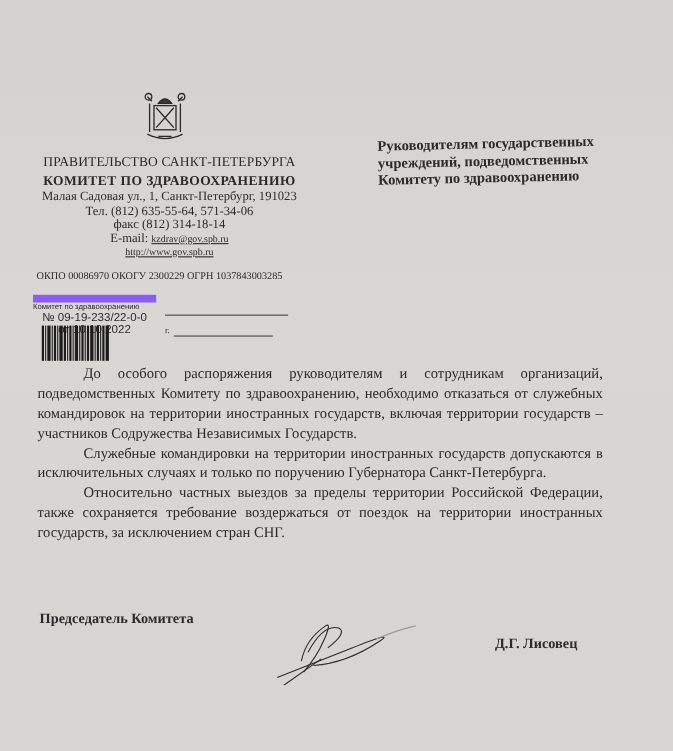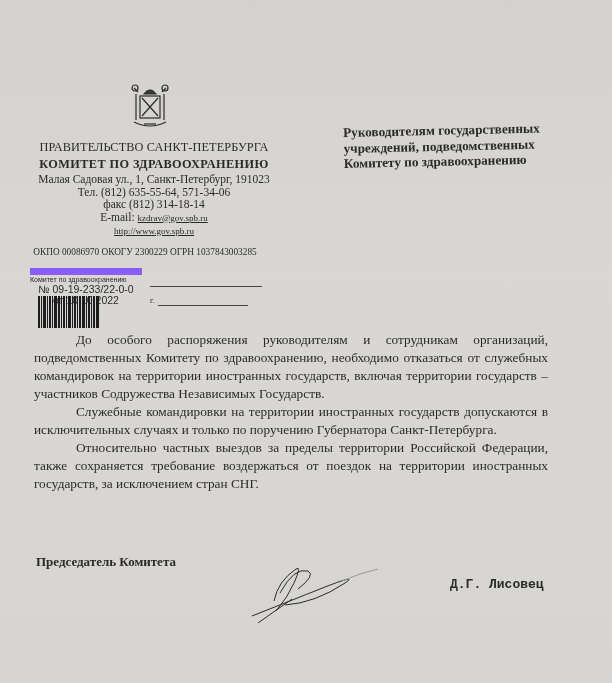--- a/index.html
+++ b/index.html
@@ -21,21 +21,21 @@
   .stamp { left:30px; top:268px; width:112px; border-top:7px solid #8b5cf6; font-family:"Liberation Sans", sans-serif; }
   .stamp-title { font-size:7px; line-height:9px; }
   .stamp-num { font-size:10.5px; line-height:11px; text-align:center; }
   .barcode { left:38px; top:296px; width:70px; height:32px; display:flex; gap:1px; align-items:stretch; }
   .bar { background:#1c1c1c; }
   .blank-line { border-bottom:1px solid #444; height:0; }
   .addressee { left:343px; top:125px; width:260px; font-weight:bold; font-size:13.2px; line-height:15.5px; transform:rotate(-1.3deg); transform-origin:left top; }
   .body-text { left:34px; top:331px; width:514px; font-size:13.3px; line-height:18px; text-align:justify; }
   .body-text p { margin:0 0 0 0; text-indent:42px; }
   .sig-title { left:36px; top:554px; font-size:13px; font-weight:bold; }
-  .sig-name { left:450px; top:577px; font-size:13px; font-weight:bold;font-family:Liberation Mono, monospace; }
+  .sig-name { left:450px; top:577px; font-size:13px; font-weight:bold; }
   .signature { left:250px; top:563px; width:130px; height:60px; }
 </style>
 </head>
 <body>
 
 <div class="abs emblem">
   <svg width="44" height="52" viewBox="0 0 44 52">
     <g fill="none" stroke="#2a2a2a" stroke-width="1.2">
       <path d="M6 6 l4 4 M38 6 l-4 4"></path>
       <circle cx="7" cy="6" r="3"></circle>

